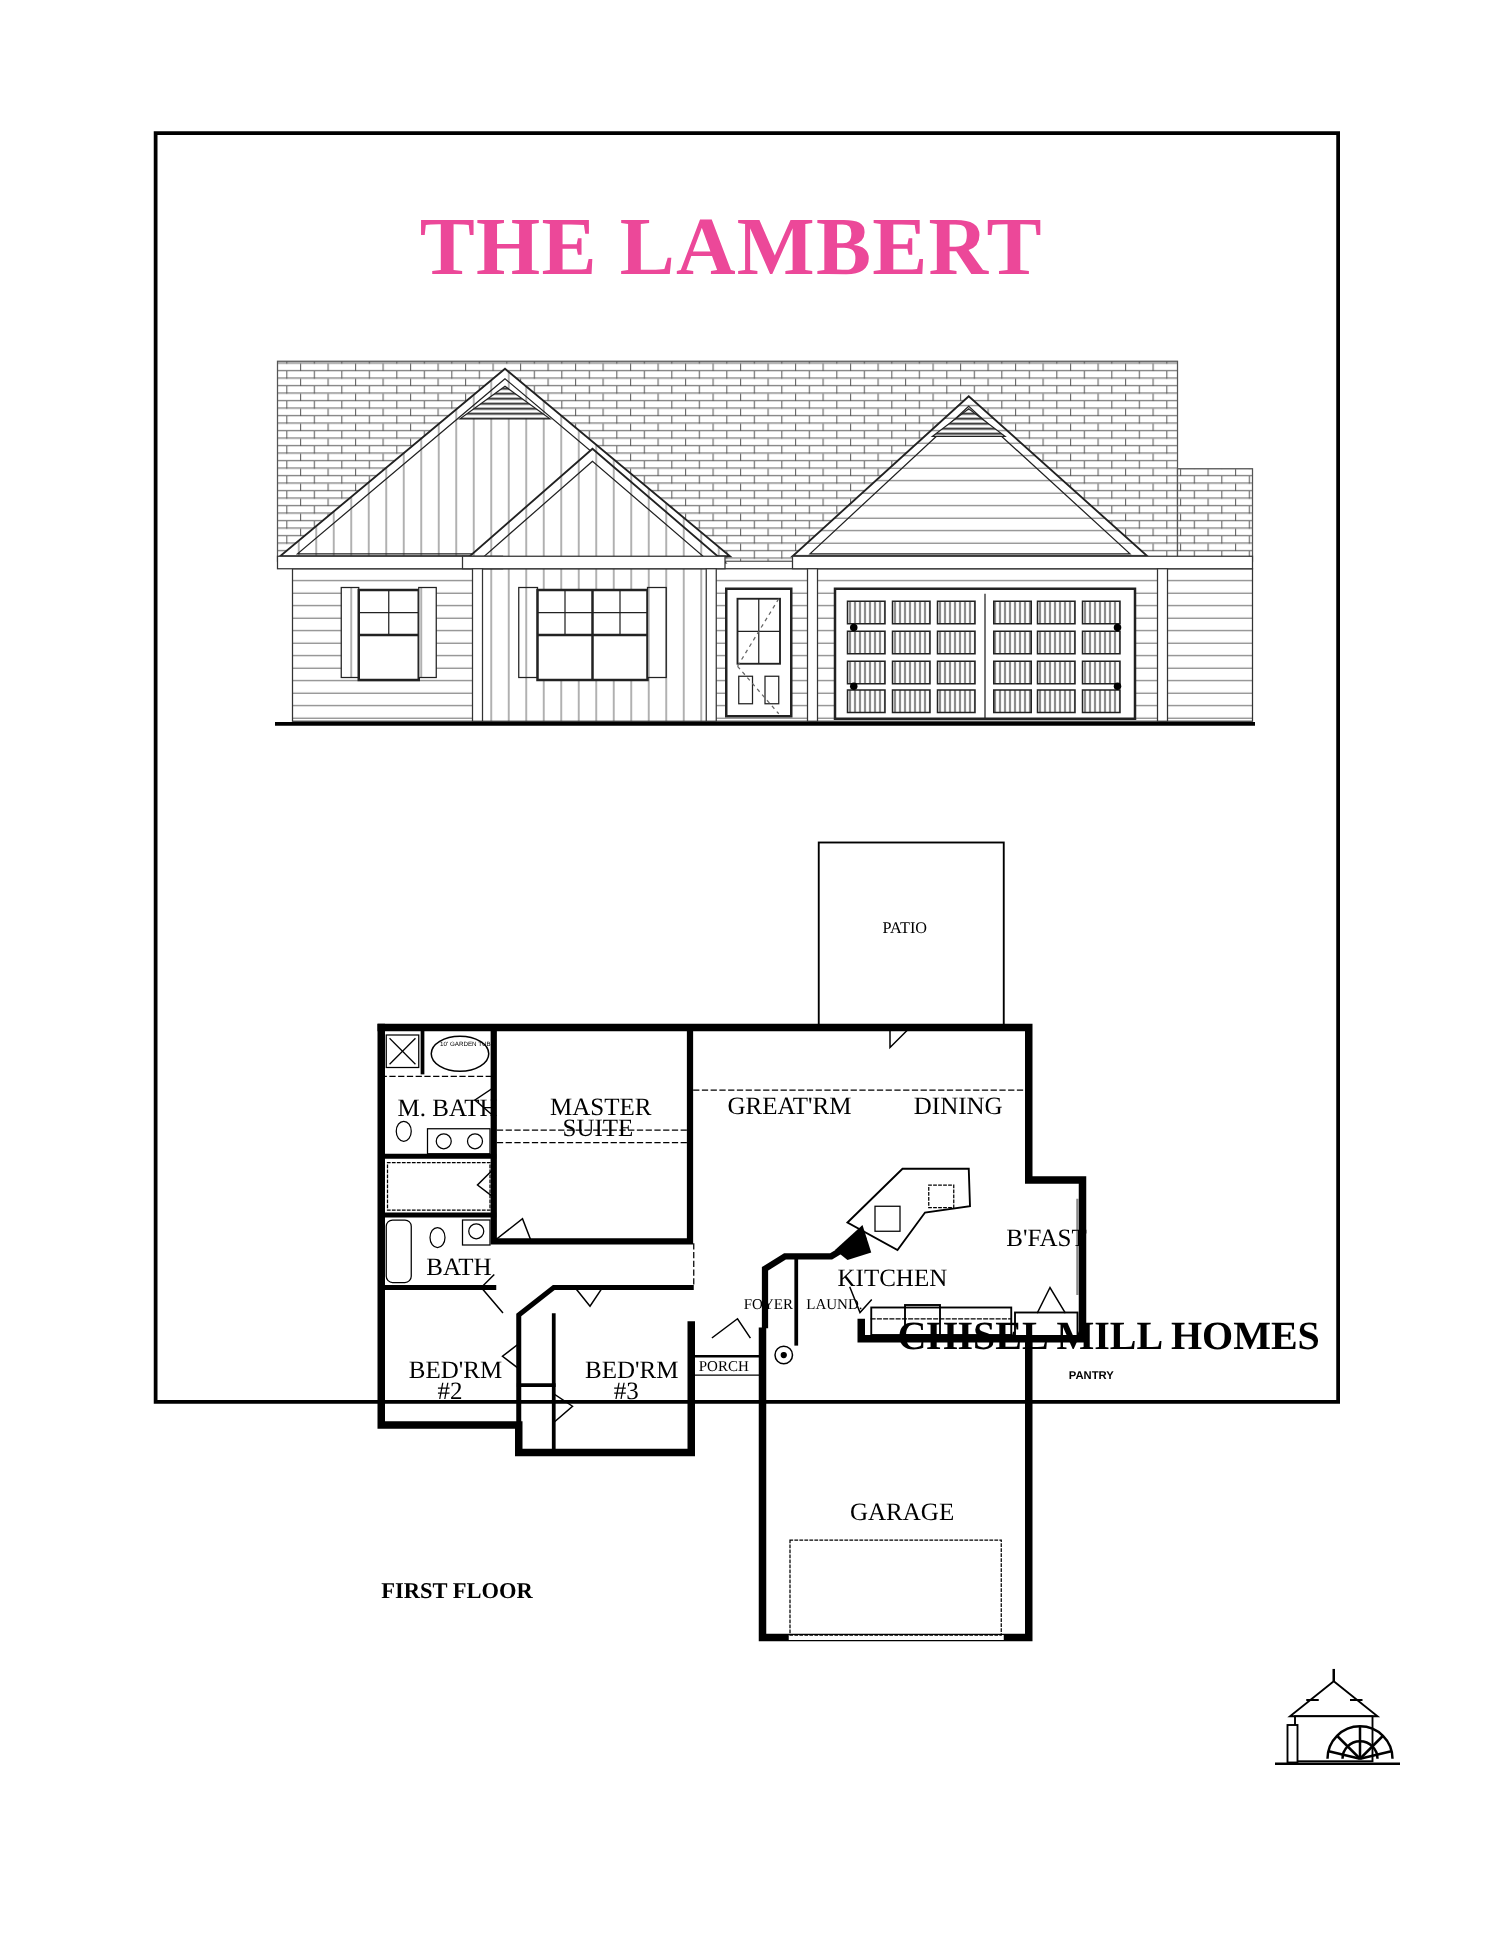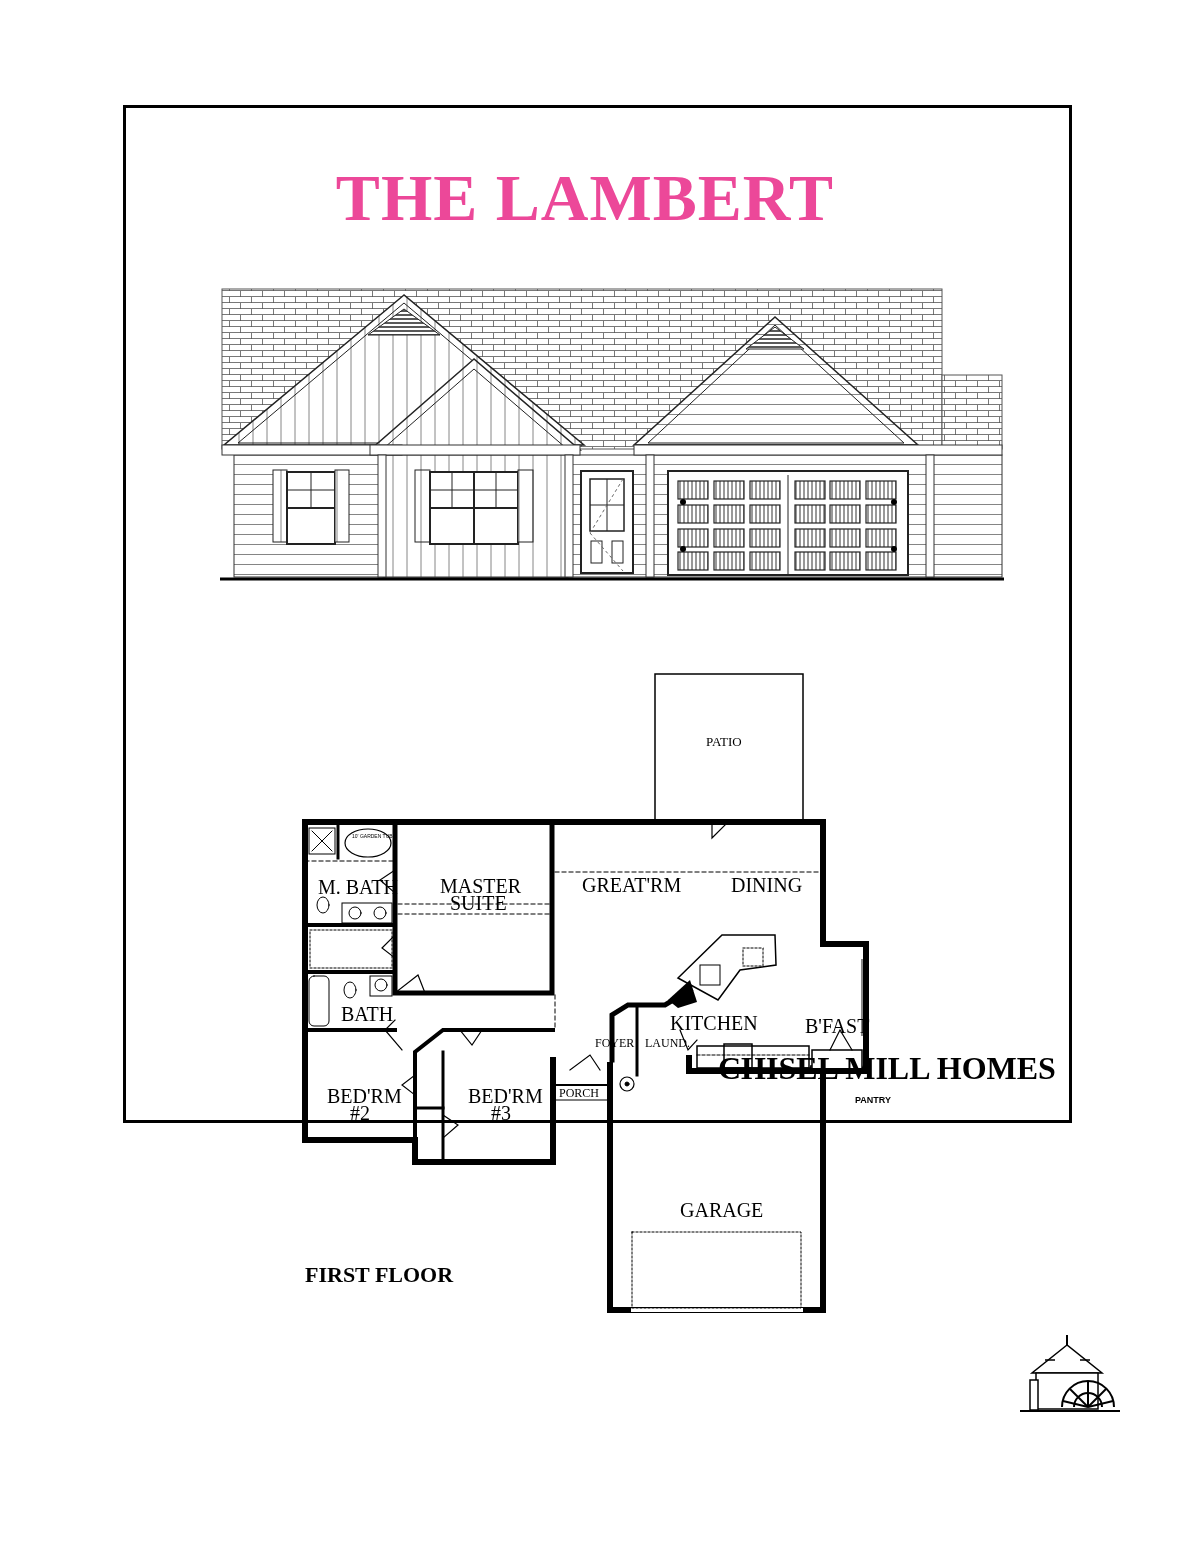--- a/index.html
+++ b/index.html
@@ -6,21 +6,21 @@
   body { width: 1200px; height: 1553px; position: relative; overflow: hidden; font-family: "Liberation Serif", "DejaVu Serif", serif; }
   .frame { position: absolute; left: 123px; top: 105px; width: 943px; height: 1012px; border: 3px solid #000; box-sizing: content-box; }
   .title { position: absolute; left: 0; top: 160px; width: 1170px; text-align: center; font-size: 66px; font-weight: bold; letter-spacing: 1px; color: #ec4899; }
   .elev { position: absolute; left: 218px; top: 285px; }
   .plan { position: absolute; left: 0; top: 0; }
   .room-label { position: absolute; font-weight: normal; color: #000; text-align: center; white-space: nowrap; line-height: 1.1; }
   .rl14 { font-size: 20px; }
   .rl13 { font-size: 13px; }
   .rl12 { font-size: 12px; }
   .small-sans { font-family: "Liberation Sans", sans-serif; font-size: 9px; font-weight: bold; }
-  .floor-label { position: absolute; left: 305px; top: 1262px; font-size: 22px; font-weight: bold; }
+  .floor-label { position: absolute; left: 305px; top: 1262px; font-size: 18px; font-weight: bold; }
   .brand { position: absolute; left: 718px; top: 1048px; font-size: 32px; font-weight: bold; }
   .logo { position: absolute; left: 1020px; top: 1335px; }
 </style>
 </head>
 <body>
 
 <div class="frame"></div>
 
 <div class="title">THE LAMBERT</div>
 
@@ -220,21 +220,21 @@
 <div class="room-label rl14" style="left:731px;top:874px;">DINING</div>
 <div class="room-label rl14" style="left:440px;top:875px;">MASTER</div>
 <div class="room-label rl14" style="left:450px;top:892px;">SUITE</div>
 <div class="room-label rl14" style="left:318px;top:876px;">M. BATH</div>
 <div class="room-label rl14" style="left:341px;top:1003px;">BATH</div>
 <div class="room-label rl14" style="left:327px;top:1085px;">BED'RM</div>
 <div class="room-label rl14" style="left:350px;top:1102px;">#2</div>
 <div class="room-label rl14" style="left:468px;top:1085px;">BED'RM</div>
 <div class="room-label rl14" style="left:491px;top:1102px;">#3</div>
 <div class="room-label rl14" style="left:670px;top:1012px;text-align:right;">KITCHEN</div>
-<div class="room-label rl14" style="left:805px;top:1015px;">B'FAST</div>
+<div class="room-label rl14" style="left:805px;top:980px;">B'FAST</div>
 <div class="room-label small-sans" style="left:823px;top:1096px;padding-left:32px;">PANTRY</div>
 <div class="room-label rl12" style="left:559px;top:1037px;margin-left:36px;">FOYER</div>
 <div class="room-label rl12" style="left:645px;top:1037px;">LAUND.</div>
 <div class="room-label rl12" style="left:559px;top:1087px;">PORCH</div>
 <div class="room-label rl14" style="left:680px;top:1199px;">GARAGE</div>
 <div class="room-label" style="left:352px;top:834px;font-size:5px;font-family:'Liberation Sans',sans-serif;width:32px;">10' GARDEN TUB</div>
 
 <div class="floor-label">FIRST FLOOR</div>
 
 <div class="brand" style="top:1050px;">CHISEL MILL HOMES</div>

